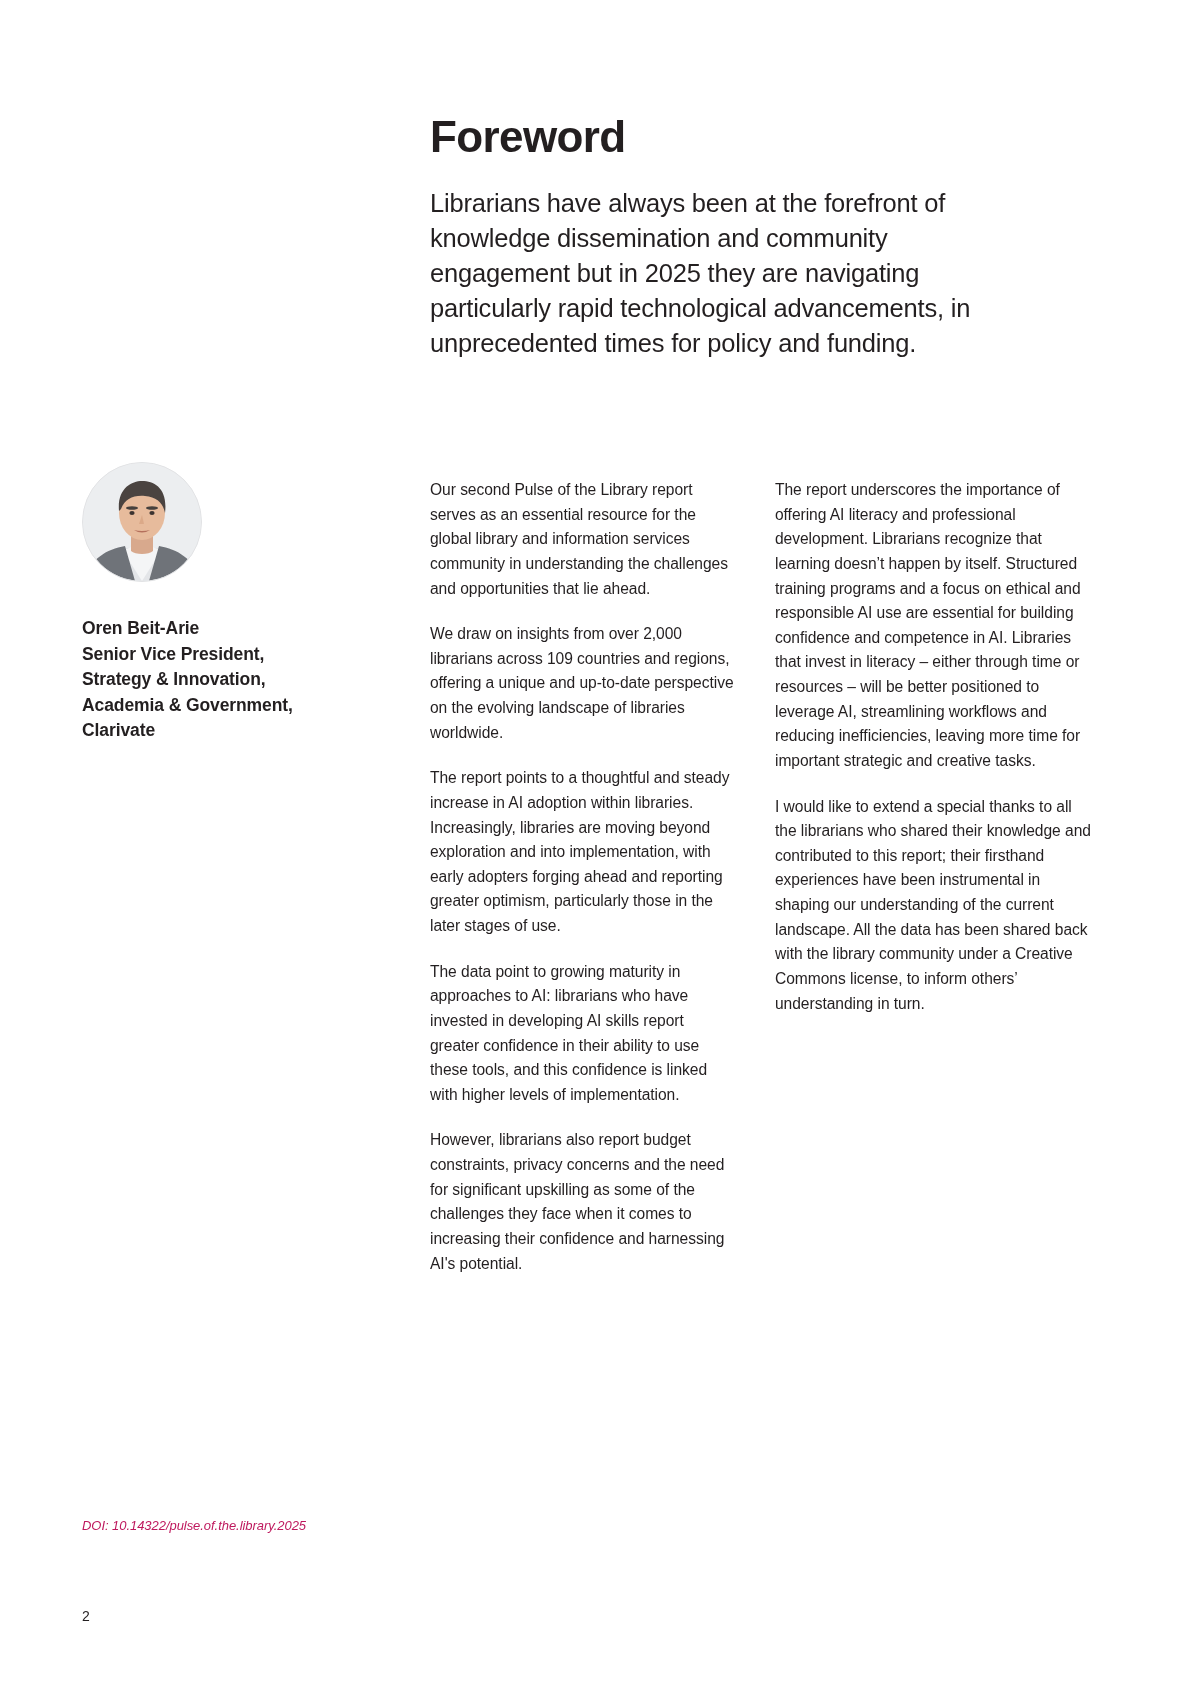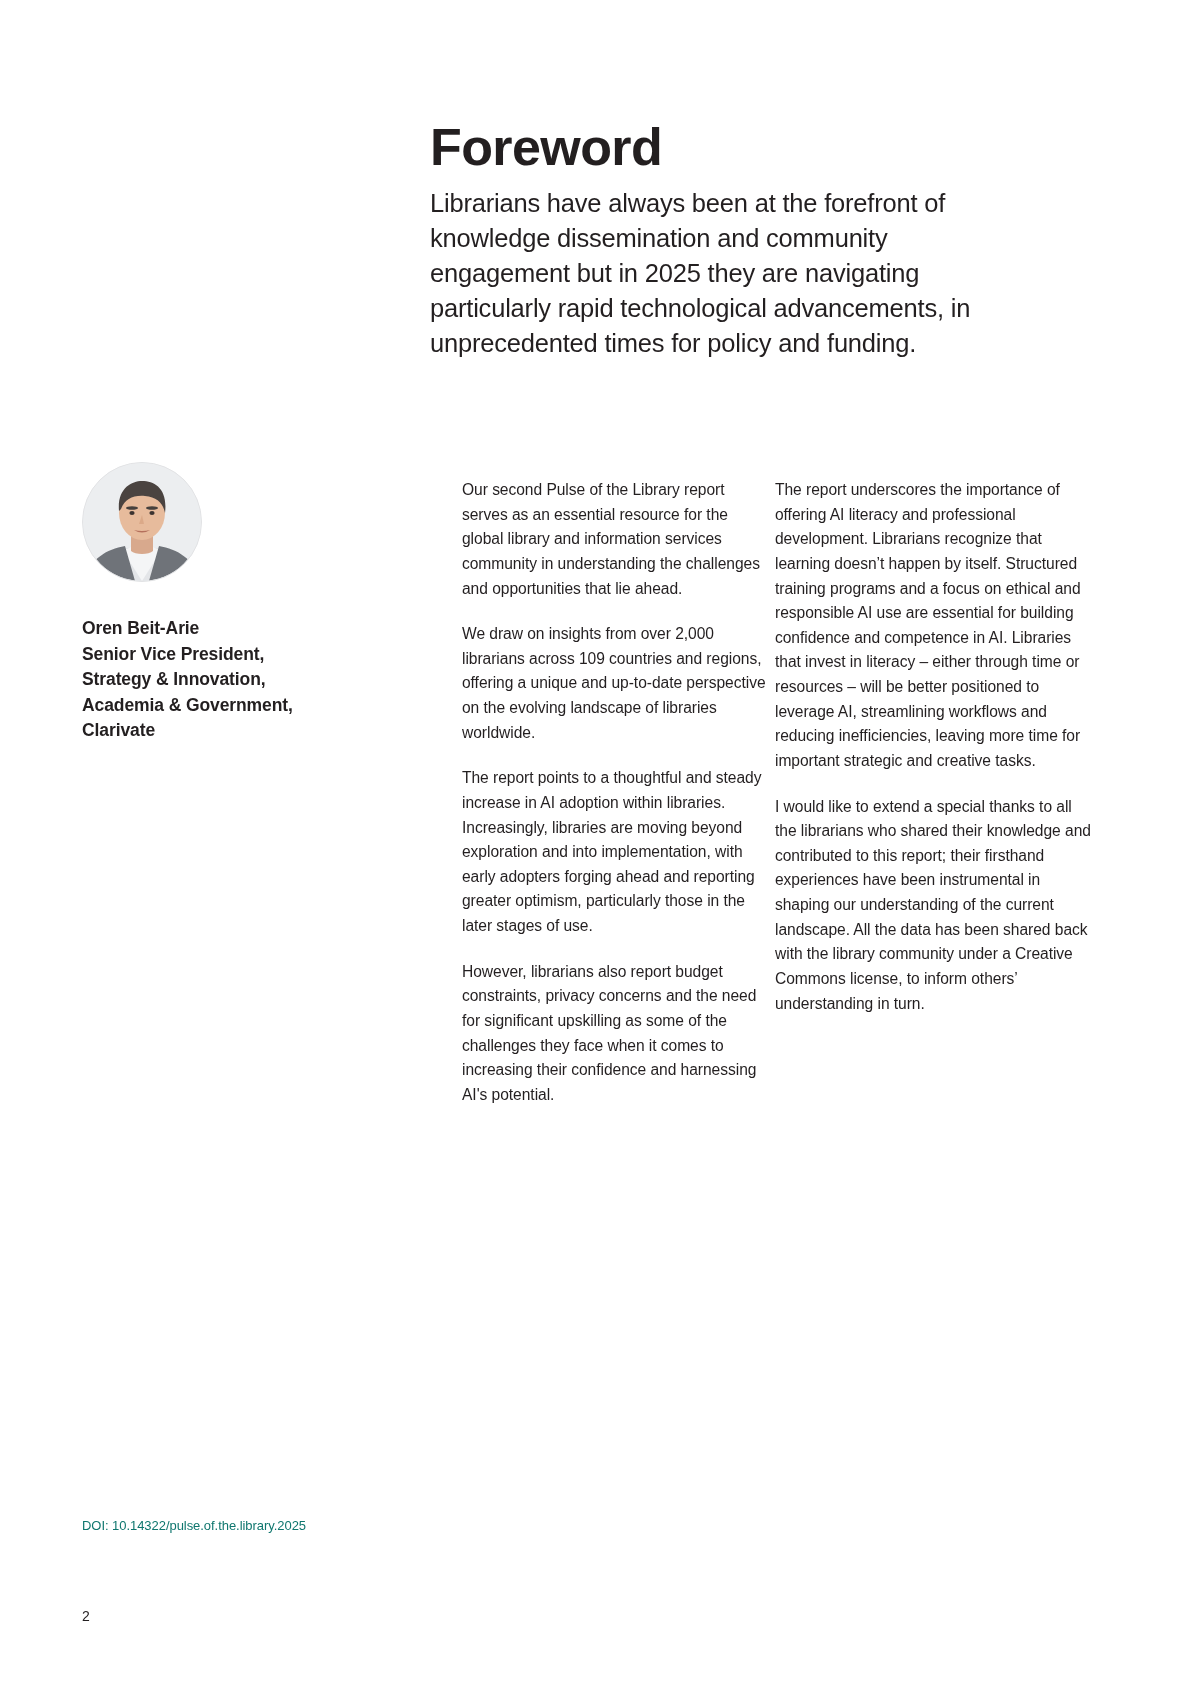--- a/index.html
+++ b/index.html
@@ -20,21 +20,21 @@
     position: absolute;
     inset: 0;
     background: #ffffff;
   }
 
   
   .title {
     position: absolute;
     left: 430px;
     top: 84px;
-    font-size: 52px;
+    font-size: 44px;
     font-weight: bold;
     letter-spacing: -0.6px;
     color: #231f20;
     line-height: 1.1;
   }
 
   
   .lede {
     position: absolute;
     left: 430px;
@@ -83,36 +83,37 @@
   
   .col {
     position: absolute;
     top: 478px;
     width: 306px;
     font-size: 15.6px;
     line-height: 1.58;
     color: #231f20;
     letter-spacing: -0.05px;
   }
-  .col-left { left: 430px; margin-left: 32px; }
+  .col-left { left: 430px; }
   .col-right { left: 775px; width: 320px; }
 
   .col p {
     margin: 0 0 21px 0;
   }
   .col p:last-child { margin-bottom: 0; }
 
   
   .doi {
     position: absolute;
     left: 82px;
     top: 1518px;
     font-size: 13px;
-    color: #0f766e;
+    color: #be185d;
     letter-spacing: -0.05px;
+    font-style: italic;
   }
   .page-number {
     position: absolute;
     left: 82px;
     top: 1608px;
     font-size: 14px;
     color: #231f20;
   }
 </style>
 </head>
@@ -166,20 +167,21 @@
       <div>Strategy &amp; Innovation,</div>
       <div>Academia &amp; Government,</div>
       <div>Clarivate</div>
     </div>
   </div>
 
   <div class="col col-left">
     <p>Our second Pulse of the Library report serves as an essential resource for the global library and information services community in understanding the challenges and opportunities that lie ahead.</p>
     <p>We draw on insights from over 2,000 librarians across 109 countries and regions, offering a unique and up-to-date perspective on the evolving landscape of libraries worldwide.</p>
     <p>The report points to a thoughtful and steady increase in AI adoption within libraries. Increasingly, libraries are moving beyond exploration and into implementation, with early adopters forging ahead and reporting greater optimism, particularly those in the later stages of use.</p>
+    <p>The data point to growing maturity in approaches to AI: librarians who have invested in developing AI skills report greater confidence in their ability to use these tools, and this confidence is linked with higher levels of implementation.</p>
     <p>However, librarians also report budget constraints, privacy concerns and the need for significant upskilling as some of the challenges they face when it comes to increasing their confidence and harnessing AI's potential.</p>
   </div>
 
   <div class="col col-right">
     <p>The report underscores the importance of offering AI literacy and professional development. Librarians recognize that learning doesn’t happen by itself. Structured training programs and a focus on ethical and responsible AI use are essential for building confidence and competence in AI. Libraries that invest in literacy – either through time or resources – will be better positioned to leverage AI, streamlining workflows and reducing inefficiencies, leaving more time for important strategic and creative tasks.</p>
     <p>I would like to extend a special thanks to all the librarians who shared their knowledge and contributed to this report; their firsthand experiences have been instrumental in shaping our understanding of the current landscape. All the data has been shared back with the library community under a Creative Commons license, to inform others’ understanding in turn.</p>
   </div>
 
   <div class="doi">DOI: 10.14322/pulse.of.the.library.2025</div>
   <div class="page-number">2</div>

